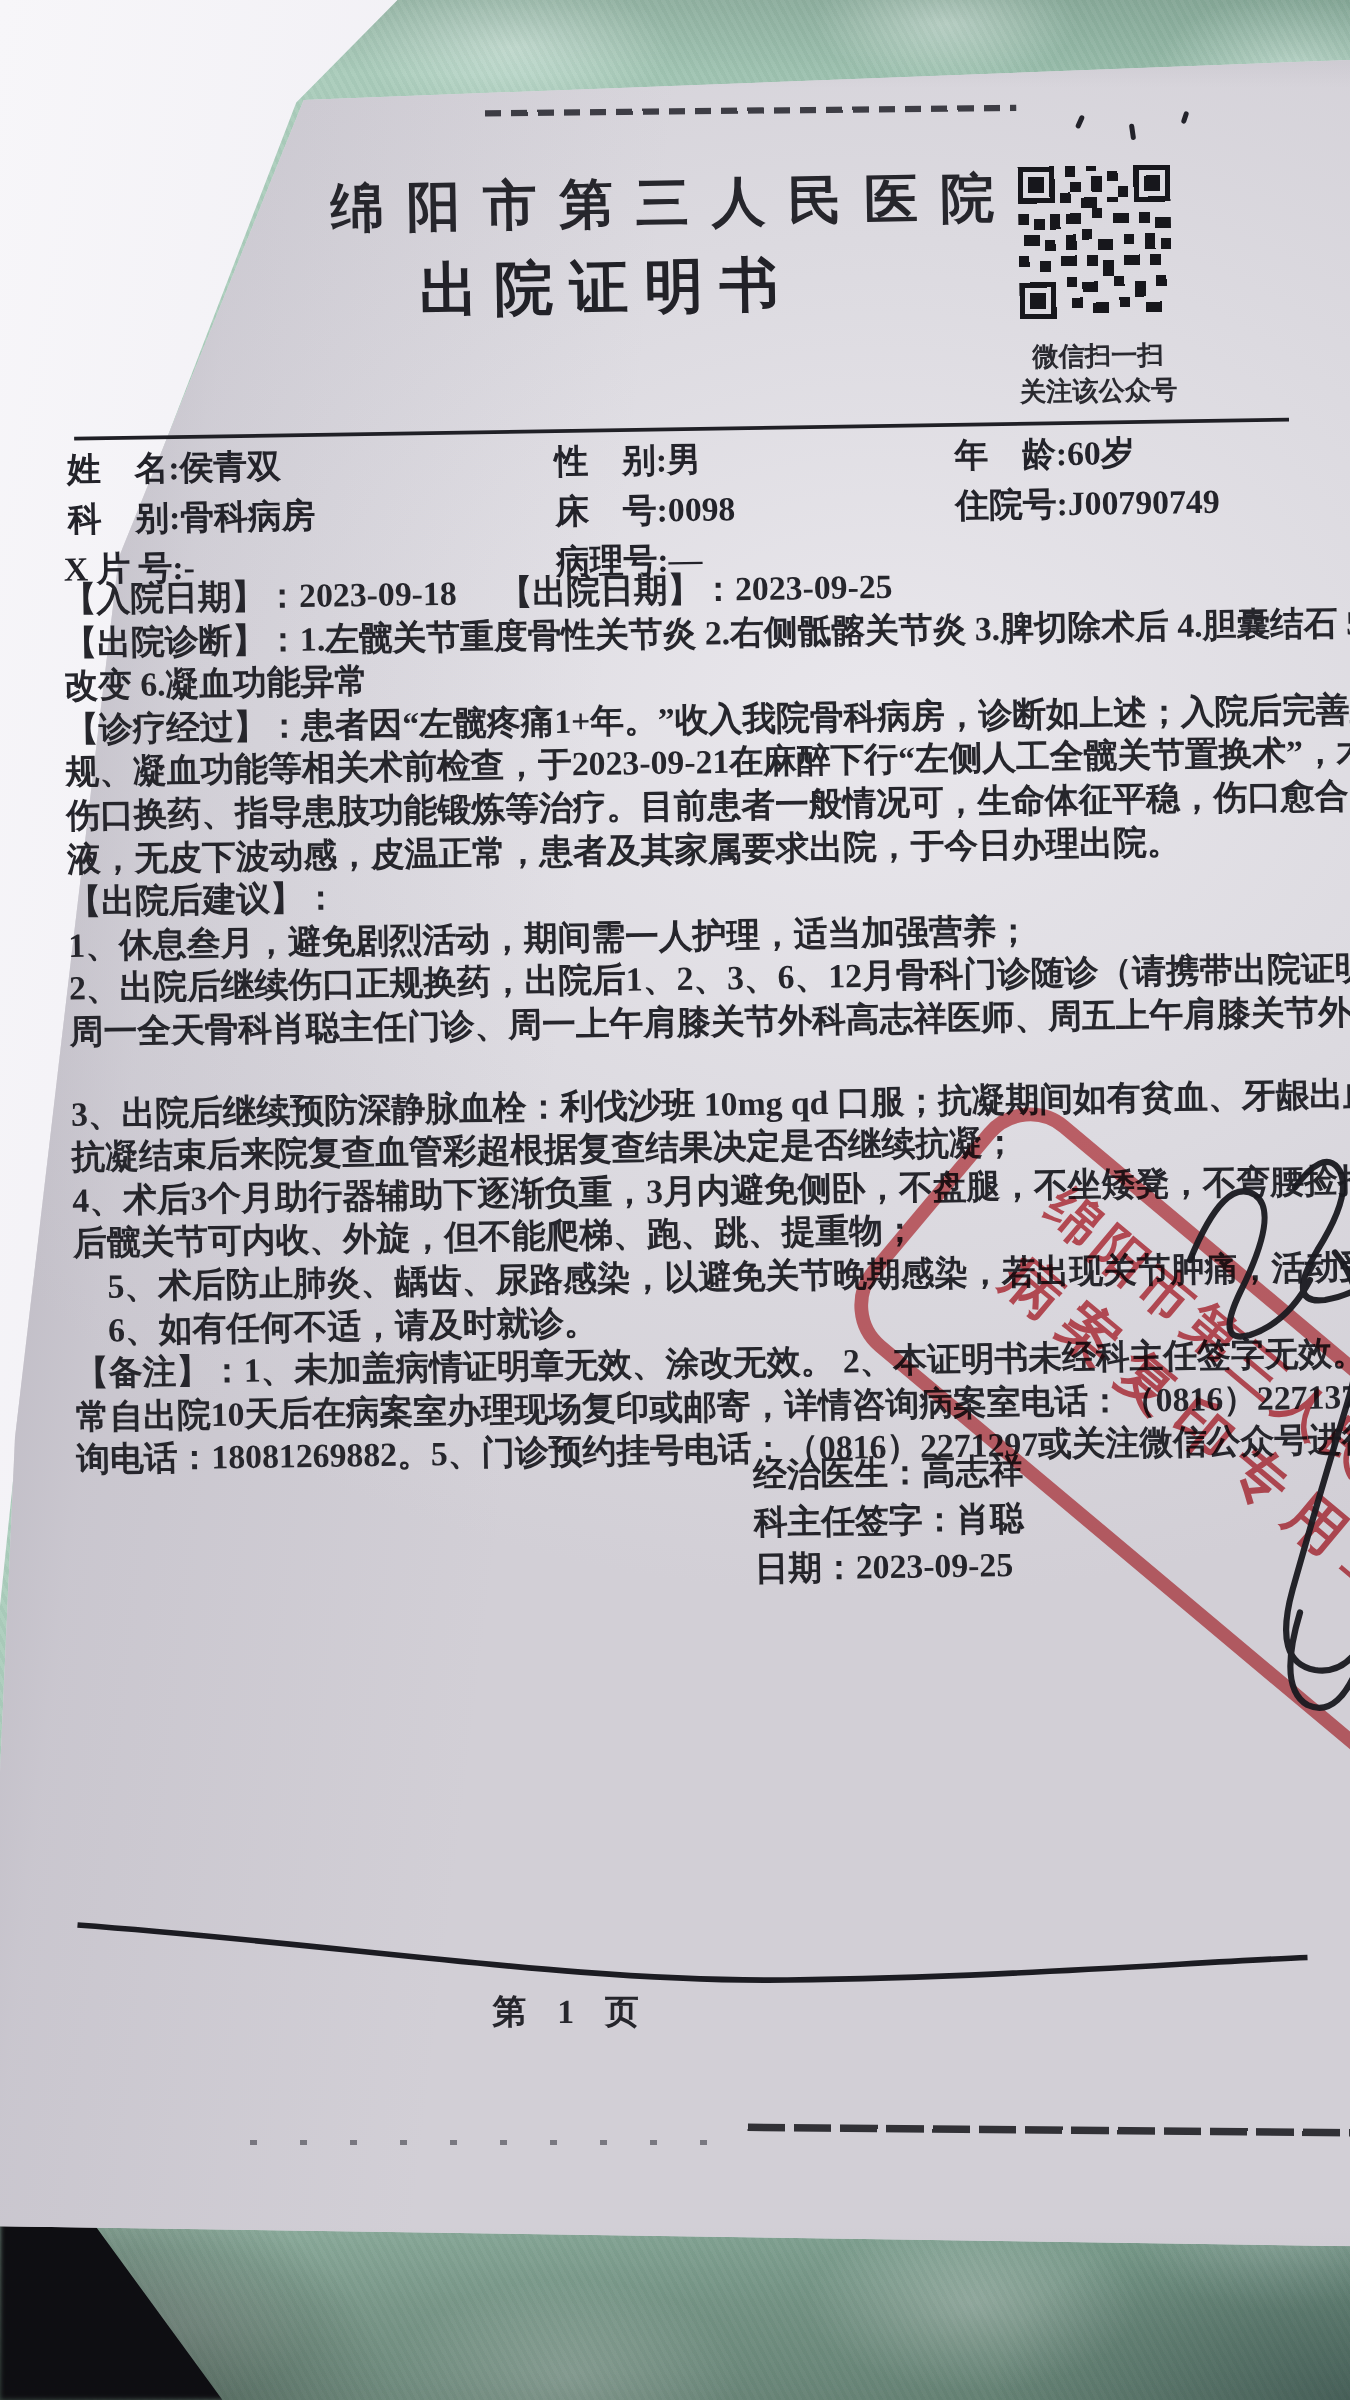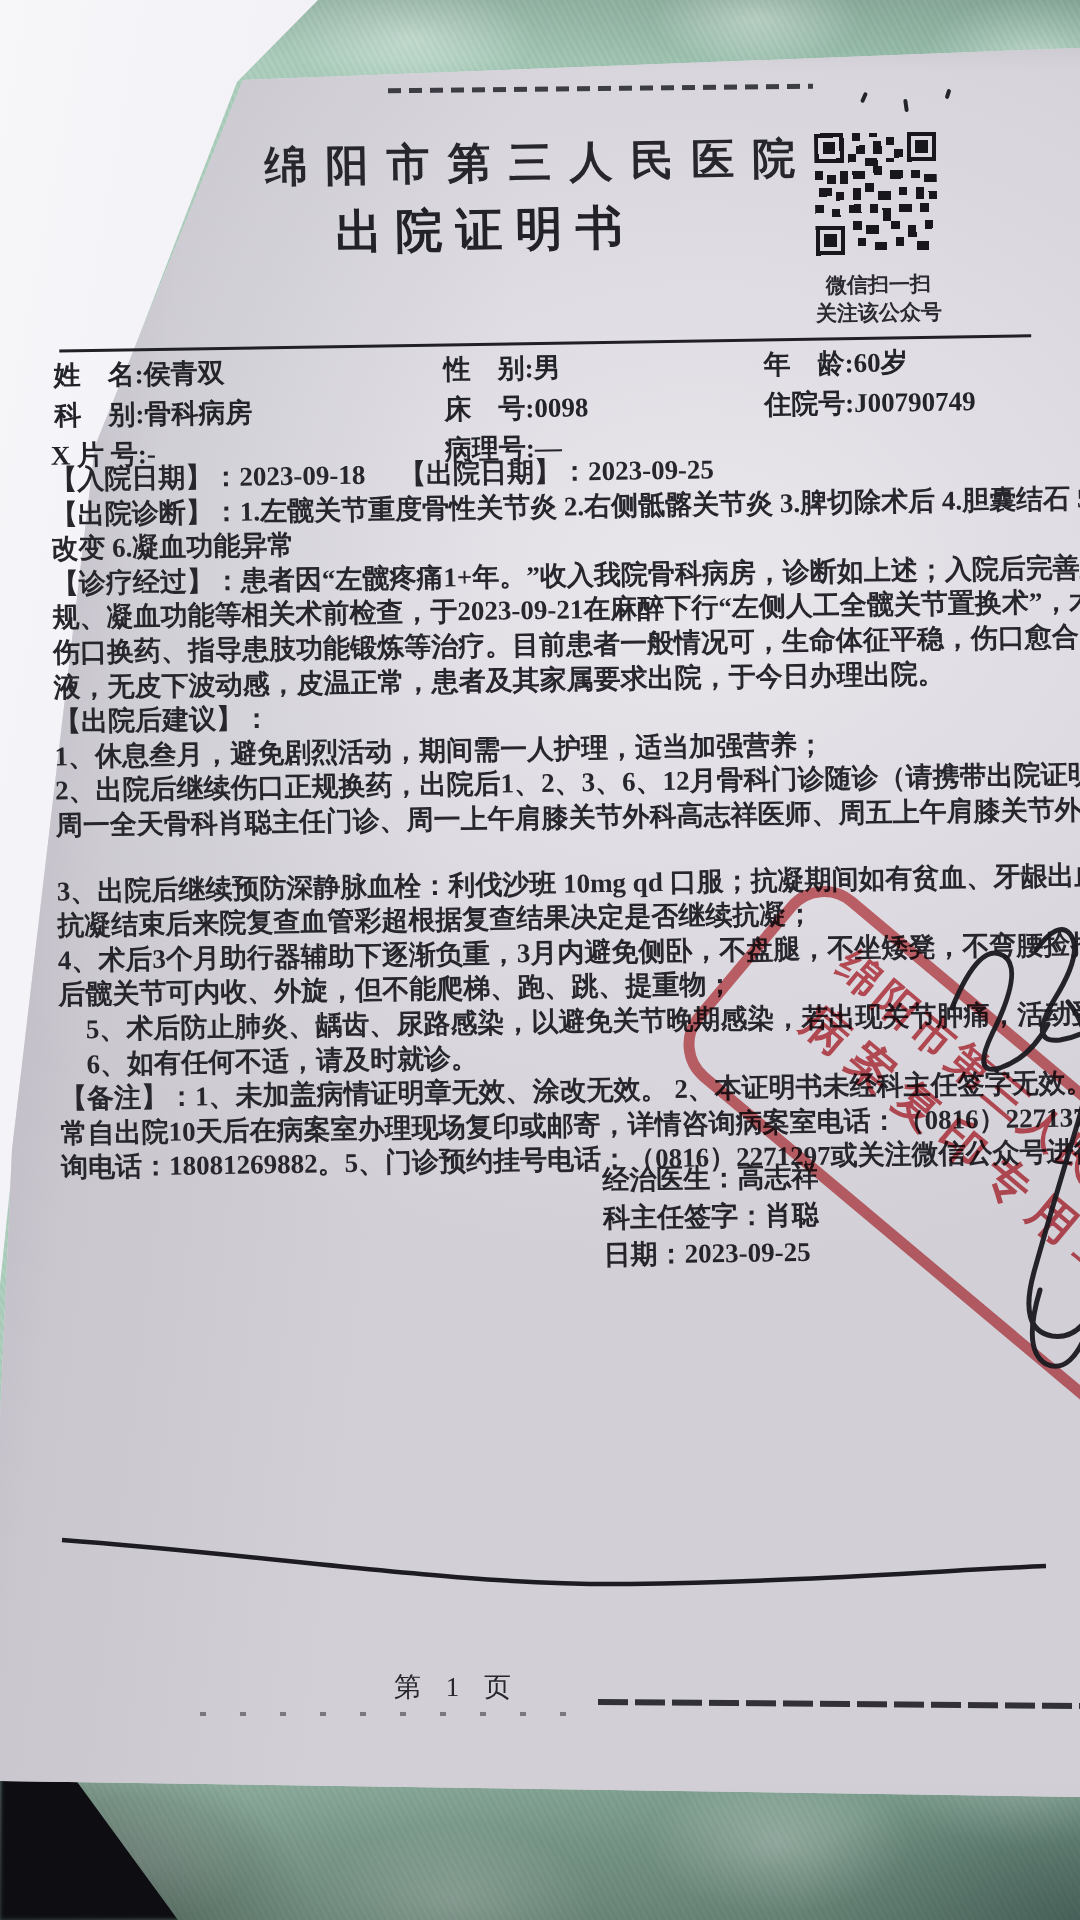--- a/index.html
+++ b/index.html
@@ -70,21 +70,21 @@
   .hospital{font-size:43px;font-weight:700;letter-spacing:18px;color:#26262c;}
   .doctitle{font-size:47px;font-weight:700;letter-spacing:13px;color:#222228;}
   .qr-caption{font-size:21px;font-weight:700;text-align:center;width:204px;color:#2a2a30;}
   .hrule{position:absolute;background:#202026;}
   .fieldrow{position:absolute;font-size:27px;font-weight:600;white-space:nowrap;}
   .cell{position:absolute;white-space:nowrap;}
   .bodyblock{position:absolute;left:57px;top:455px;width:990px;font-size:27px;font-weight:600;line-height:34.6px;color:#26262c;}
   .bodyblock .bl{white-space:nowrap;}
   .bodyblock .gap{margin-top:31px;}
   .signblock{position:absolute;left:598px;top:1163px;font-size:27px;font-weight:700;line-height:37.6px;color:#24242a;}
-  .footer-page{position:absolute;left:394px;top:1669px;font-size:27px;font-weight:400;letter-spacing:9px;color:#26262c;}
+  .footer-page{position:absolute;left:394px;top:1591px;font-size:27px;font-weight:700;letter-spacing:9px;color:#26262c;}
   
   .scan-dash{position:absolute;opacity:.85;}
   .mark{position:absolute;background:#23232b;border-radius:2px;}
   
   .stamp{
     position:absolute;left:672px;top:1028px;width:590px;height:240px;
     border:11px solid rgba(198,52,60,.72);border-radius:48px;
     transform:rotate(40deg);
     color:rgba(196,48,58,.82);text-align:center;
     mix-blend-mode:multiply;

